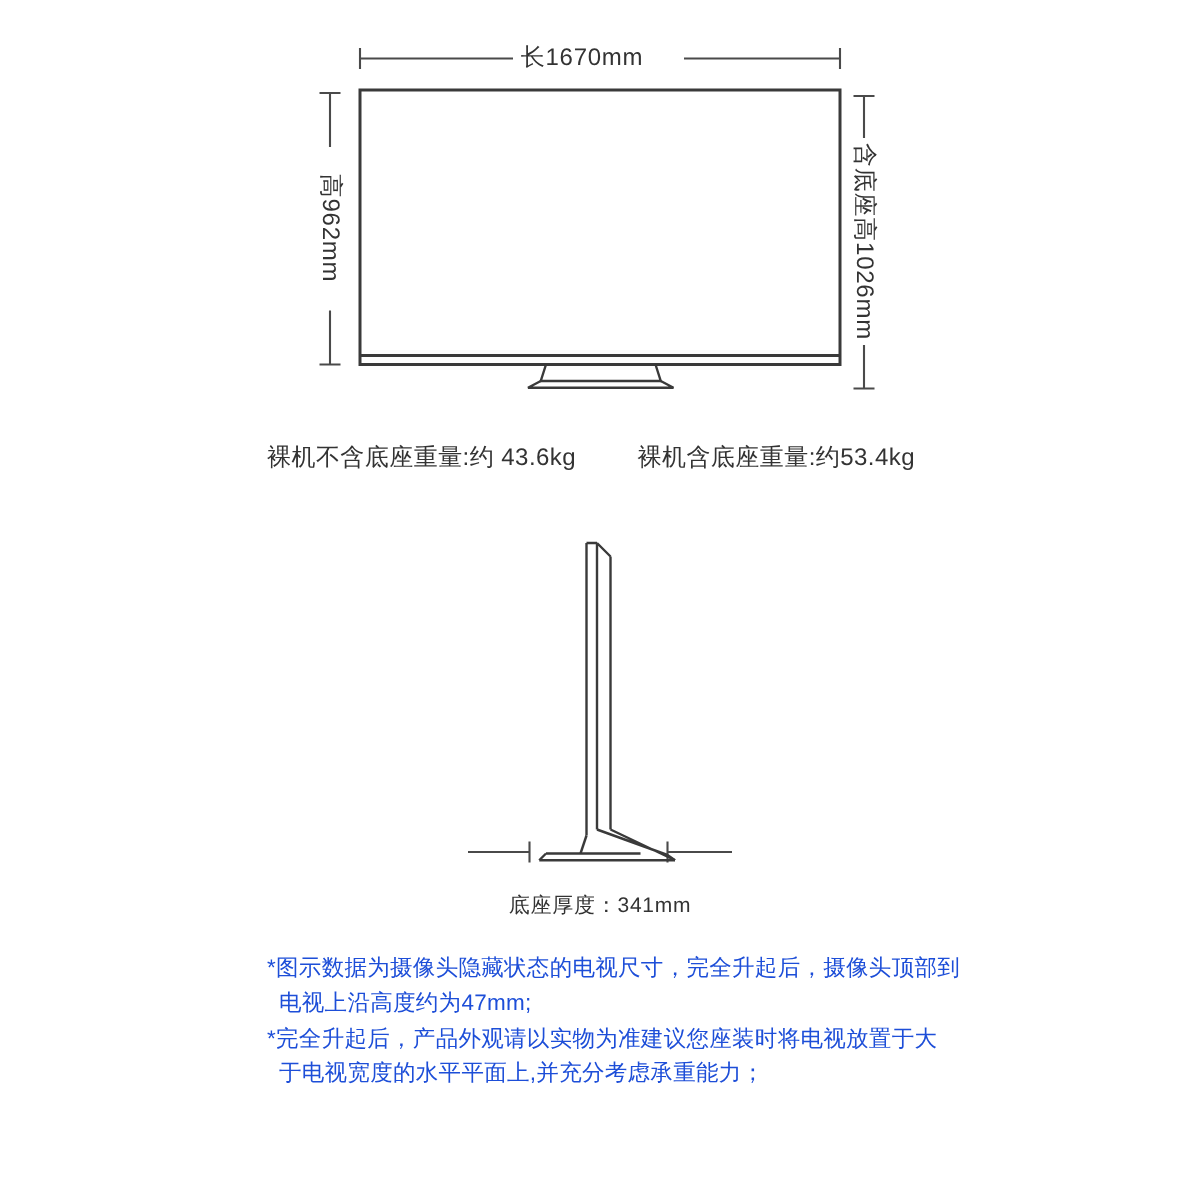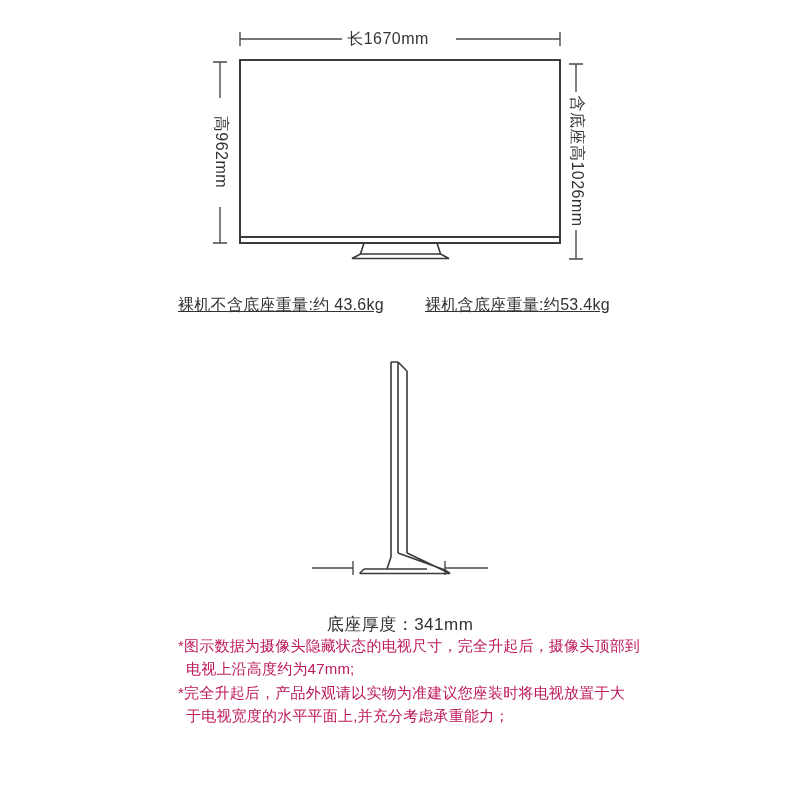--- a/index.html
+++ b/index.html
@@ -39,38 +39,37 @@
     transform: translate(-50%, -50%) rotate(90deg);
   }
   .dim-right {
     left: 576px; top: 161px;
     transform: translate(-50%, -50%) rotate(90deg);
   }
   .weight {
     top: 295px;
     font-size: 16px;
     letter-spacing: 0.3px;
-    text-decoration: underline;
   }
   .weight-left  { left: 178px; }
   .weight-right { left: 425px; text-align: center; }
   .dim-stand {
-    left: 400px; top: 624px;
+    left: 400px; top: 604px;
     transform: translate(-50%, -50%);
-    font-size: 17px;
+    font-size: 14px;
     letter-spacing: 0.5px;
   }
   .footnotes {
     position: absolute;
     left: 178px;
     top: 634px;
     width: 470px;
     font-size: 15px;
     line-height: 23px;
-    color: #be185d;
+    color: #1d4ed8;
   }
   .footnote { margin: 0 0 1px 0; }
   .fn-line { white-space: nowrap; letter-spacing: 0.2px; }
   .fn-cont { padding-left: 8px; }
 </style>
 </head>
 <body>
 
 <div class="canvas">
 

